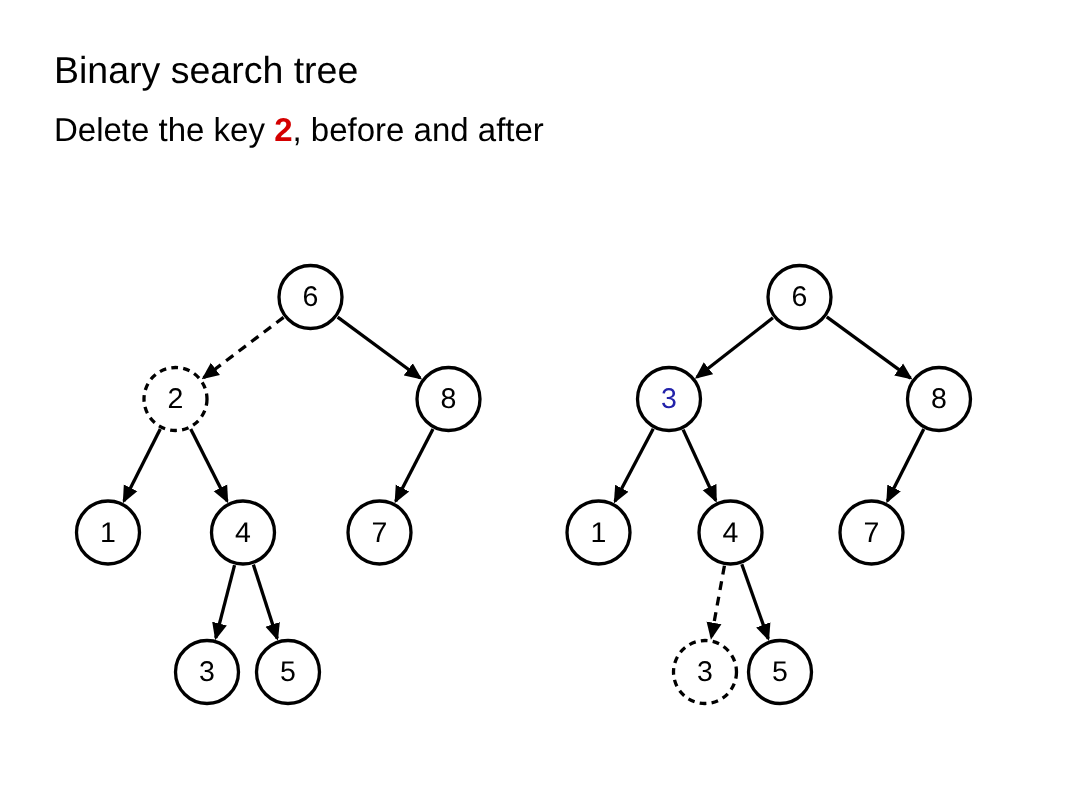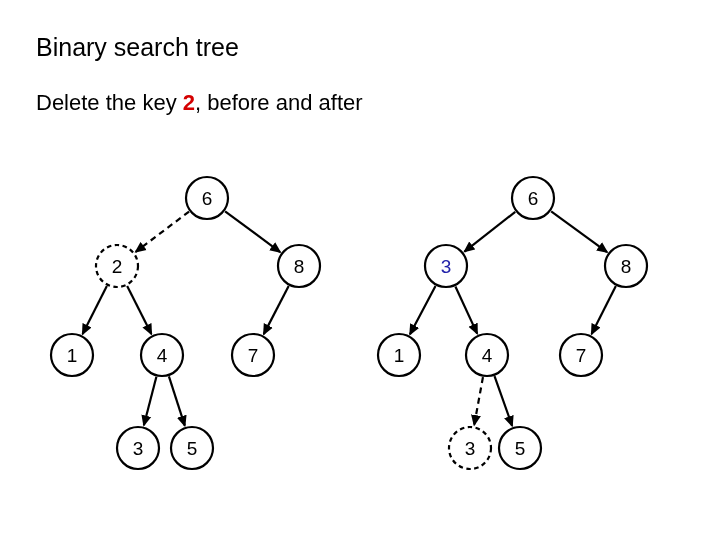--- a/index.html
+++ b/index.html
@@ -20,21 +20,21 @@
     left: 36px;
     top: 33px;
     font-size: 25px;
     color: #000000;
     letter-spacing: 0px;
     white-space: nowrap;
   }
   #subtitle {
     position: absolute;
     left: 36px;
-    top: 90px;
+    top: 74px;
     font-size: 22px;
     color: #000000;
     white-space: nowrap;
   }
   #subtitle .key {
     font-weight: bold;
   }
   #diagram {
     position: absolute;
     left: 0;

